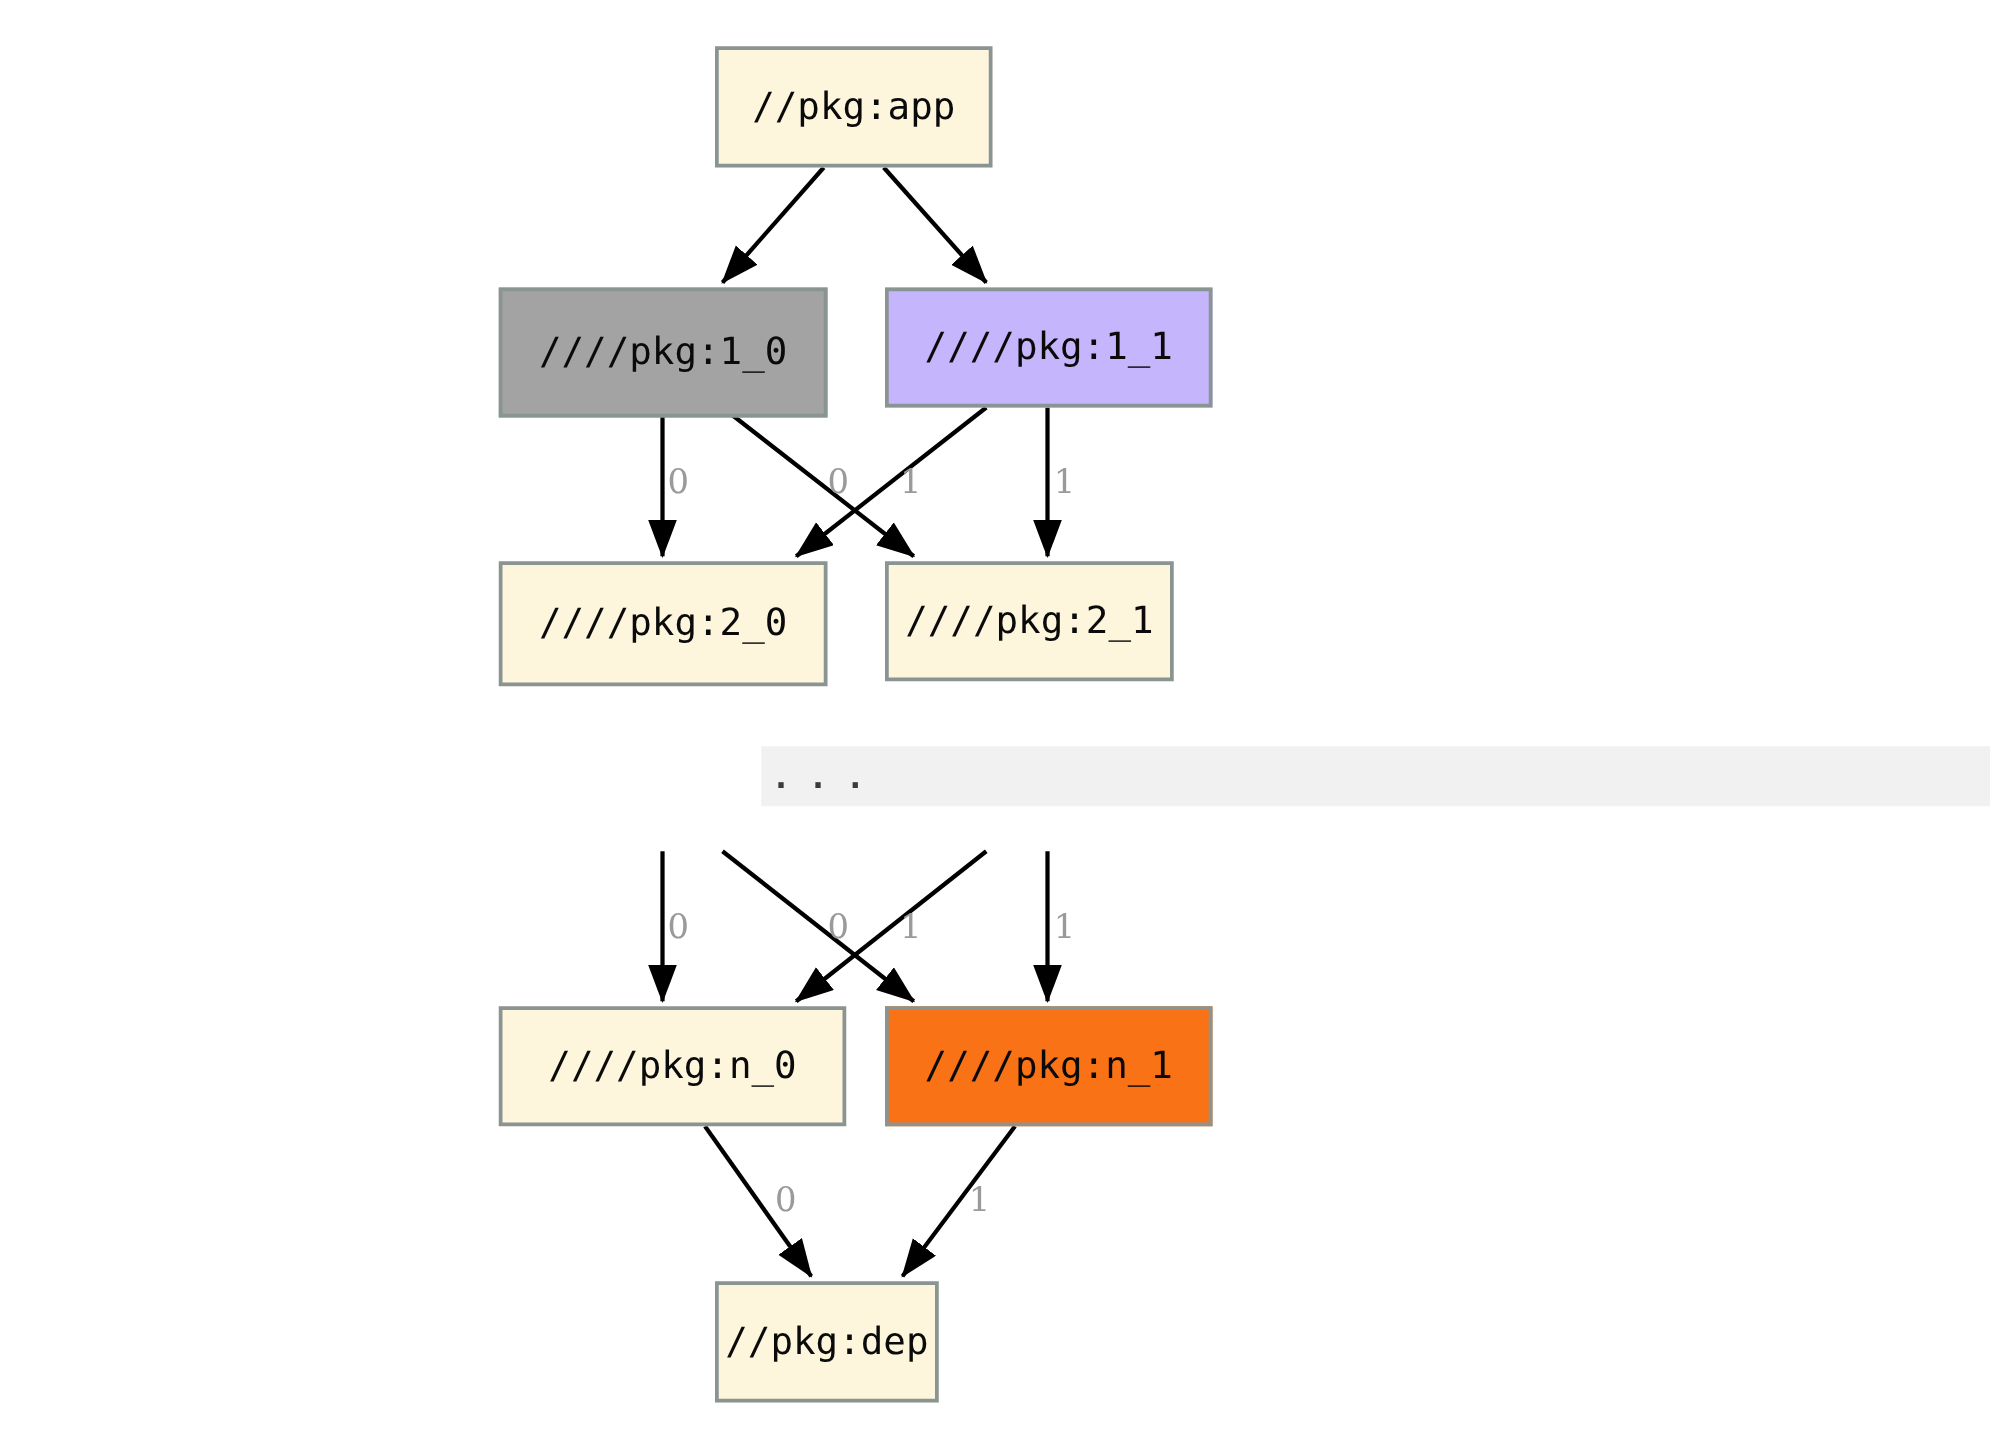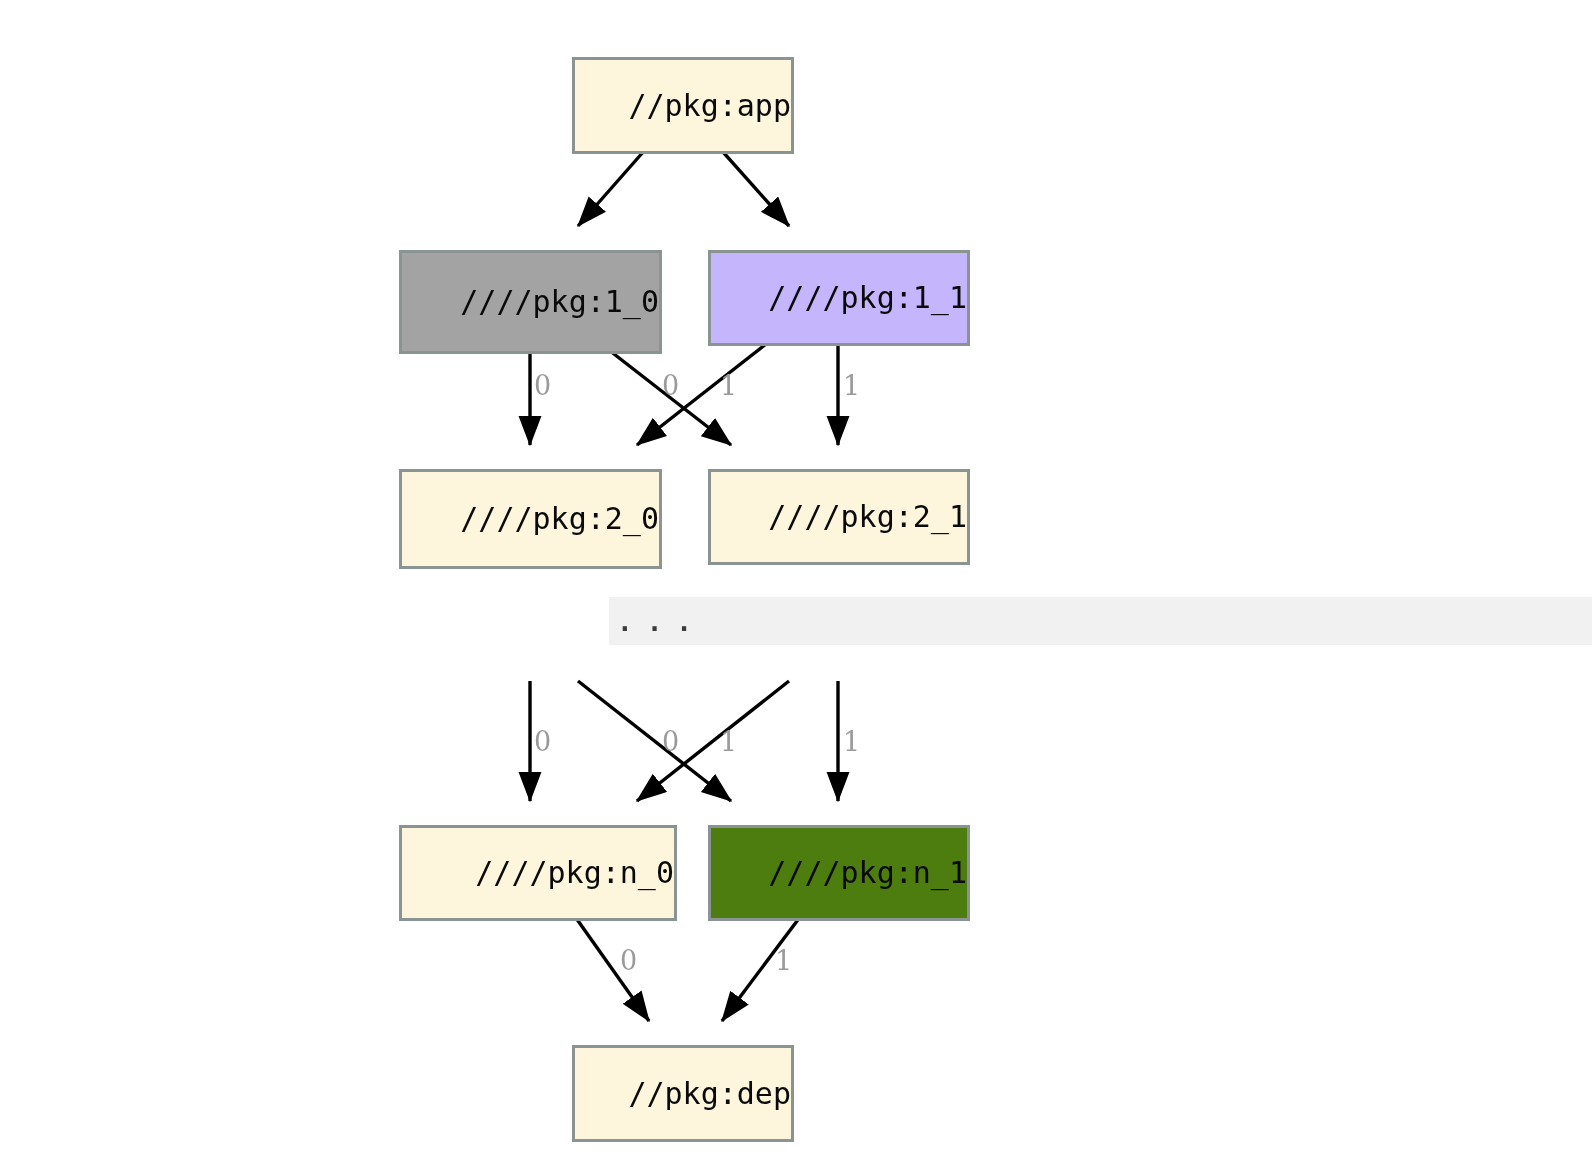--- a/index.html
+++ b/index.html
@@ -25,23 +25,22 @@
     width: 1592px;
     height: 1162px;
   }
   .node-box {
     position: absolute;
     box-sizing: border-box;
     background: #fdf6dd;
     border: 3px solid #ef4444;
     display: flex;
     align-items: center;
-    justify-content: flex-end;
+    justify-content: center;
     z-index: 2;
-    margin-top: 20px;
   }
   .node-label {
     font-family: "DejaVu Sans Mono", monospace;
     font-size: 30px;
     color: #0a0a0a;
     letter-spacing: 0px;
     white-space: nowrap;
     line-height: 1;
   }
   .ellipsis-band {
@@ -105,30 +104,30 @@
       </div>
       <div class="node-box" style="left: 399px; top: 230px; width: 263px; height: 104px; background: #a3a3a3; border-color: rgb(138, 148, 146);">
         <span class="node-label">////pkg:1_0</span>
       </div>
       <div class="node-box" style="left: 708px; top: 230px; width: 262px; height: 96px; background: #c4b5fd; border-color: rgb(138, 148, 146);">
         <span class="node-label">////pkg:1_1</span>
       </div>
       <div class="node-box" style="left: 399px; top: 449px; width: 263px; height: 100px; background: rgb(253, 246, 221); border-color: rgb(138, 148, 146);">
         <span class="node-label">////pkg:2_0</span>
       </div>
-      <div class="node-box" style="left: 708px; top: 449px; width: 262px; height: 96px; background: rgb(253, 246, 221); border-color: rgb(138, 148, 146);">
+      <div class="node-box" style="left: 708px; top: 449px; width: 231px; height: 96px; background: rgb(253, 246, 221); border-color: rgb(138, 148, 146);">
         <span class="node-label">////pkg:2_1</span>
       </div>
       <div class="node-box" style="left: 399px; top: 805px; width: 278px; height: 96px; background: rgb(253, 246, 221); border-color: rgb(138, 148, 146);">
         <span class="node-label">////pkg:n_0</span>
       </div>
-      <div class="node-box" style="left: 708px; top: 805px; width: 262px; height: 96px; background: #4d7c0f; border-color: rgb(138, 148, 146);">
+      <div class="node-box" style="left: 708px; top: 805px; width: 262px; height: 96px; background: #f97316; border-color: rgb(138, 148, 146);">
         <span class="node-label">////pkg:n_1</span>
       </div>
-      <div class="node-box" style="left: 572px; top: 1025px; width: 222px; height: 97px; background: rgb(253, 246, 221); border-color: rgb(138, 148, 146);">
+      <div class="node-box" style="left: 572px; top: 1025px; width: 179px; height: 97px; background: rgb(253, 246, 221); border-color: rgb(138, 148, 146);">
         <span class="node-label">//pkg:dep</span>
       </div>
     </div>
 
   <div class="ellipsis-band" id="ellipsis-band" style="left: 609px; top: 597px; width: 983px; height: 48px; background: rgb(241, 241, 241);">
     <span class="ellipsis-text">...</span>
   </div>
 
   <div id="edge-labels-layer">
       <div class="edge-label" style="left: 534px; top: 372px; color: rgb(154, 154, 154);">0</div>

